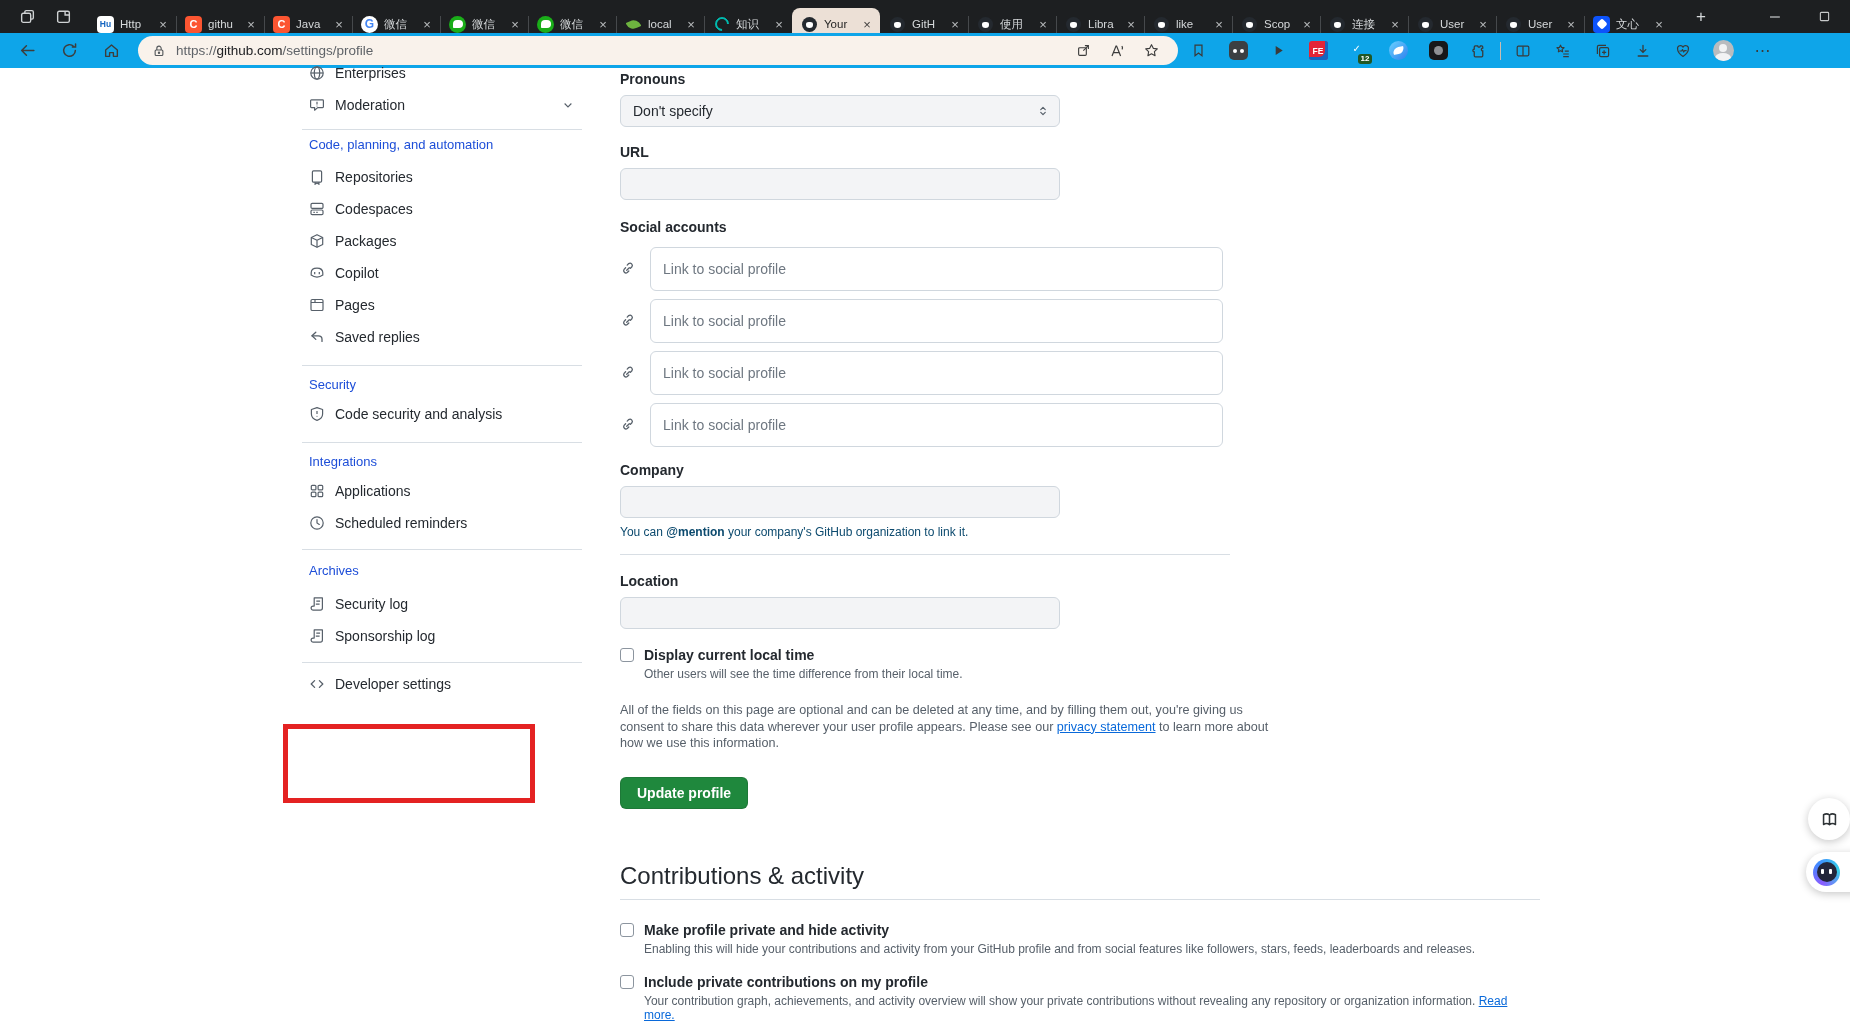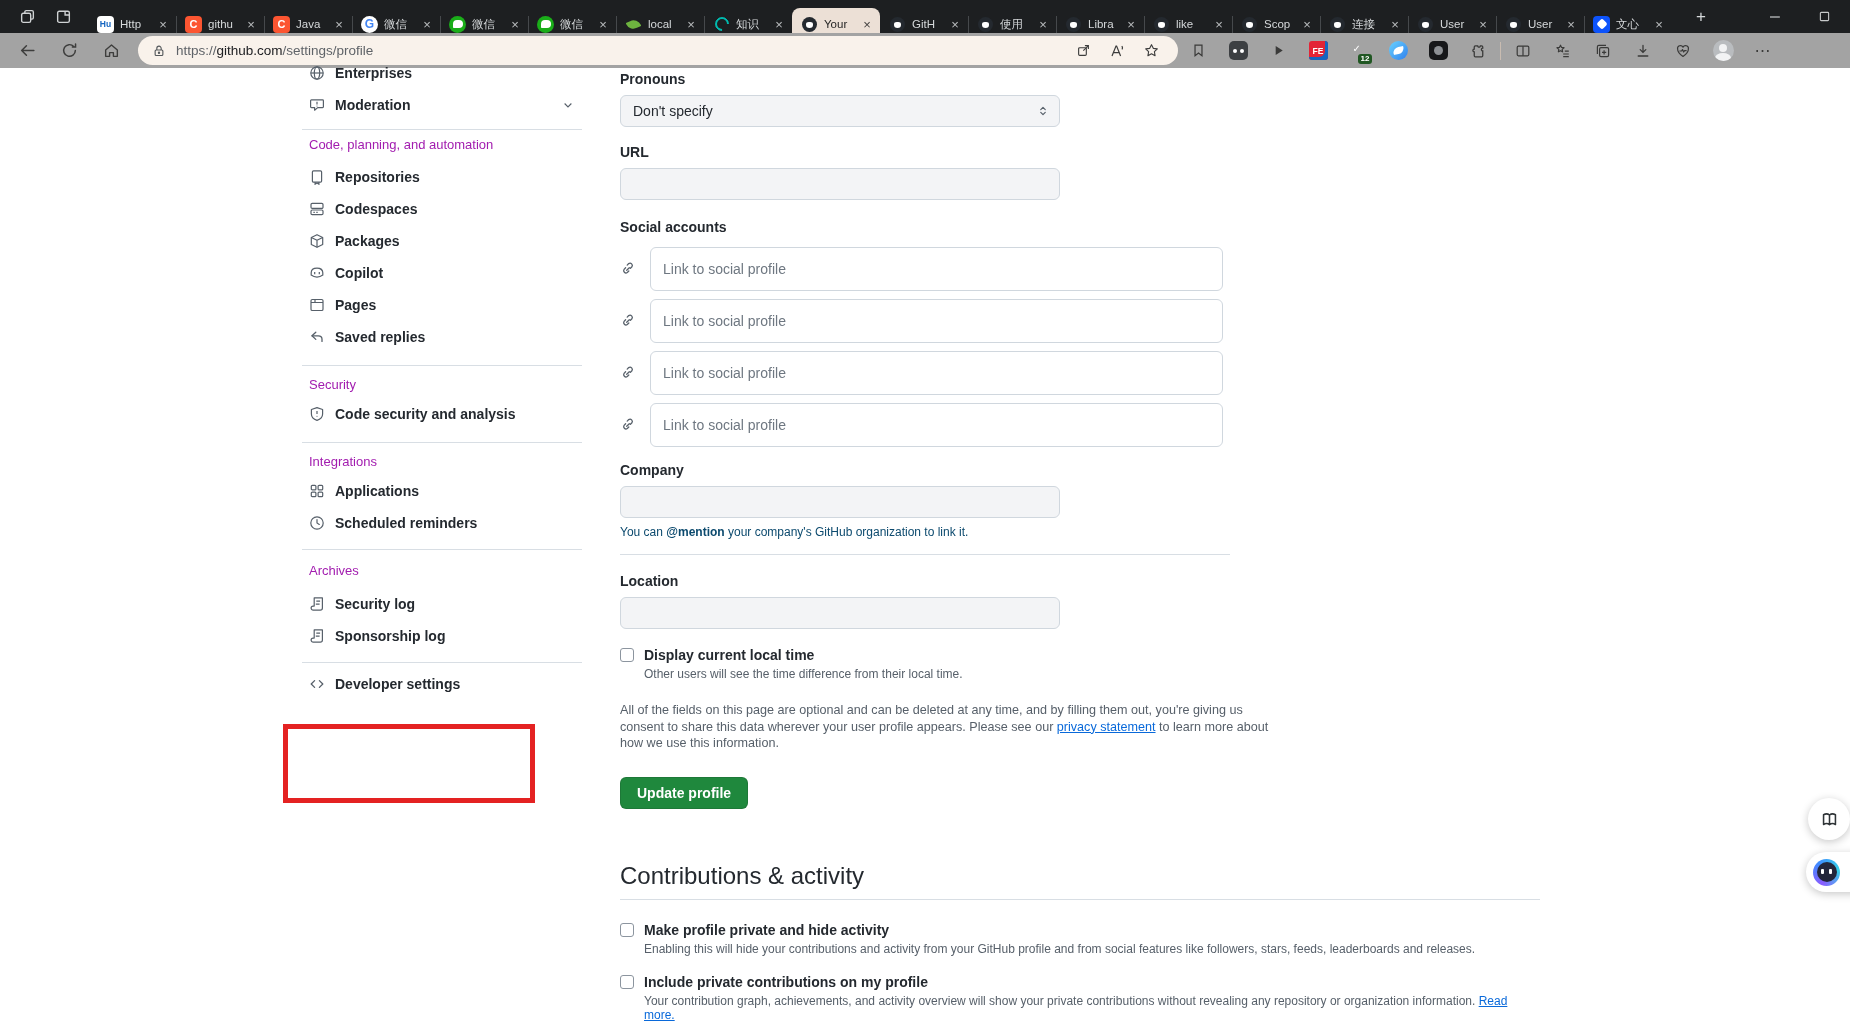--- a/index.html
+++ b/index.html
@@ -49,21 +49,21 @@
   .zsxq-favicon::before { content:""; width:10px; height:10px; border:2.5px solid #00b9ae; border-right-color:transparent; border-radius:50%; transform:rotate(45deg); }
   .github-favicon { background:transparent; }
   .github-favicon::before { content:""; position:absolute; inset:1px; background:#24292f; border-radius:50%; }
   .github-favicon::after { content:""; position:absolute; left:5px; top:6.5px; width:7px; height:6px; background:#fff; border-radius:40% 40% 50% 50%; }
   .wenxin-favicon { background:#0d53fb; }
   .wenxin-favicon::before { content:""; width:8px; height:8px; background:#fff; transform:rotate(45deg); border-radius:2px; }
 
   
   .toolbar {
     position:absolute; left:0; top:33px; width:1850px; height:35px;
-    background:#a3a3a3; display:flex; align-items:center; padding:0 6px;
+    background:#0ea5e9; display:flex; align-items:center; padding:0 6px;
   }
   .nav-btn { width:42px; height:30px; display:flex; align-items:center; justify-content:center; color:#3d3d3c; flex:none; }
   .urlbar {
     width:1040px; height:29px; margin-left:6px; background:#f9f2eb; border-radius:15px;
     display:flex; align-items:center; padding:0 10px 0 14px; flex:none;
   }
   .urlbar .lock { color:#55595c; margin-right:10px; }
   .url-text { font-size:13.5px; color:#5f6368; white-space:nowrap; overflow:hidden; flex:1; }
   .url-text .host { color:#202124; }
   .pill-ico { width:34px; height:26px; display:flex; align-items:center; justify-content:center; color:#3d3d3c; flex:none; }
@@ -85,25 +85,25 @@
   .avatar { width:21px; height:21px; border-radius:50%; background:#b9bcbf; position:relative; overflow:hidden; }
   .avatar::before { content:""; position:absolute; left:6.5px; top:3.5px; width:8px; height:8px; border-radius:50%; background:#f2f3f4; }
   .avatar::after { content:""; position:absolute; left:2.5px; top:12.5px; width:16px; height:10px; border-radius:50% 50% 0 0; background:#f2f3f4; }
   .dots { font-size:16px; letter-spacing:1px; color:#3a3a39; }
 
   
   .page { position:absolute; left:0; top:68px; width:1850px; height:964px; background:#fff; }
 
   
   .sidebar { position:absolute; left:302px; top:-11px; width:280px; color:#24292f; }
-  .sb-item { height:32px; display:flex; align-items:center; gap:10px; padding:0 8px 0 7px; font-size:14px; border-radius:6px;font-weight:bold; }
+  .sb-item { height:32px; display:flex; align-items:center; gap:10px; padding:0 8px 0 7px; font-size:14px; border-radius:6px; }
   .sb-ico { width:16px; height:16px; color:#57606a; flex:none; }
   .sb-caret { margin-left:auto; color:#57606a; }
   .sb-divider { border-top:1px solid #d8dee4; margin:8px 0 0 0; }
-  .sb-header { font-size:13px; color:#a21caf; height:28px; display:flex; align-items:flex-end; padding:0 0 6px 7px; }
+  .sb-header { font-size:13px; color:#1d4ed8; height:28px; display:flex; align-items:flex-end; padding:0 0 6px 7px; }
   .m-t3 { margin-top:3px; } .m-t4 { margin-top:4px; } .m-t5 { margin-top:5px; } .m-t6 { margin-top:6px; }
   .m-t10 { margin-top:10px; } .m-t12 { margin-top:12px; }
 
   .redbox { position:absolute; left:-19px; top:667px; width:252px; height:79px; border:5px solid #e42222; pointer-events:none; }
 
   
   .main { position:absolute; left:620px; top:0; width:920px; color:#24292f; }
   .form-label { font-size:14px; font-weight:700; margin:0 0 8px 0; }
   .gh-select { width:440px; height:32px; background:#f3f4f6; border:1px solid #d0d7de; border-radius:6px;
                display:flex; align-items:center; justify-content:space-between; padding:0 10px 0 12px; font-size:14px; }

